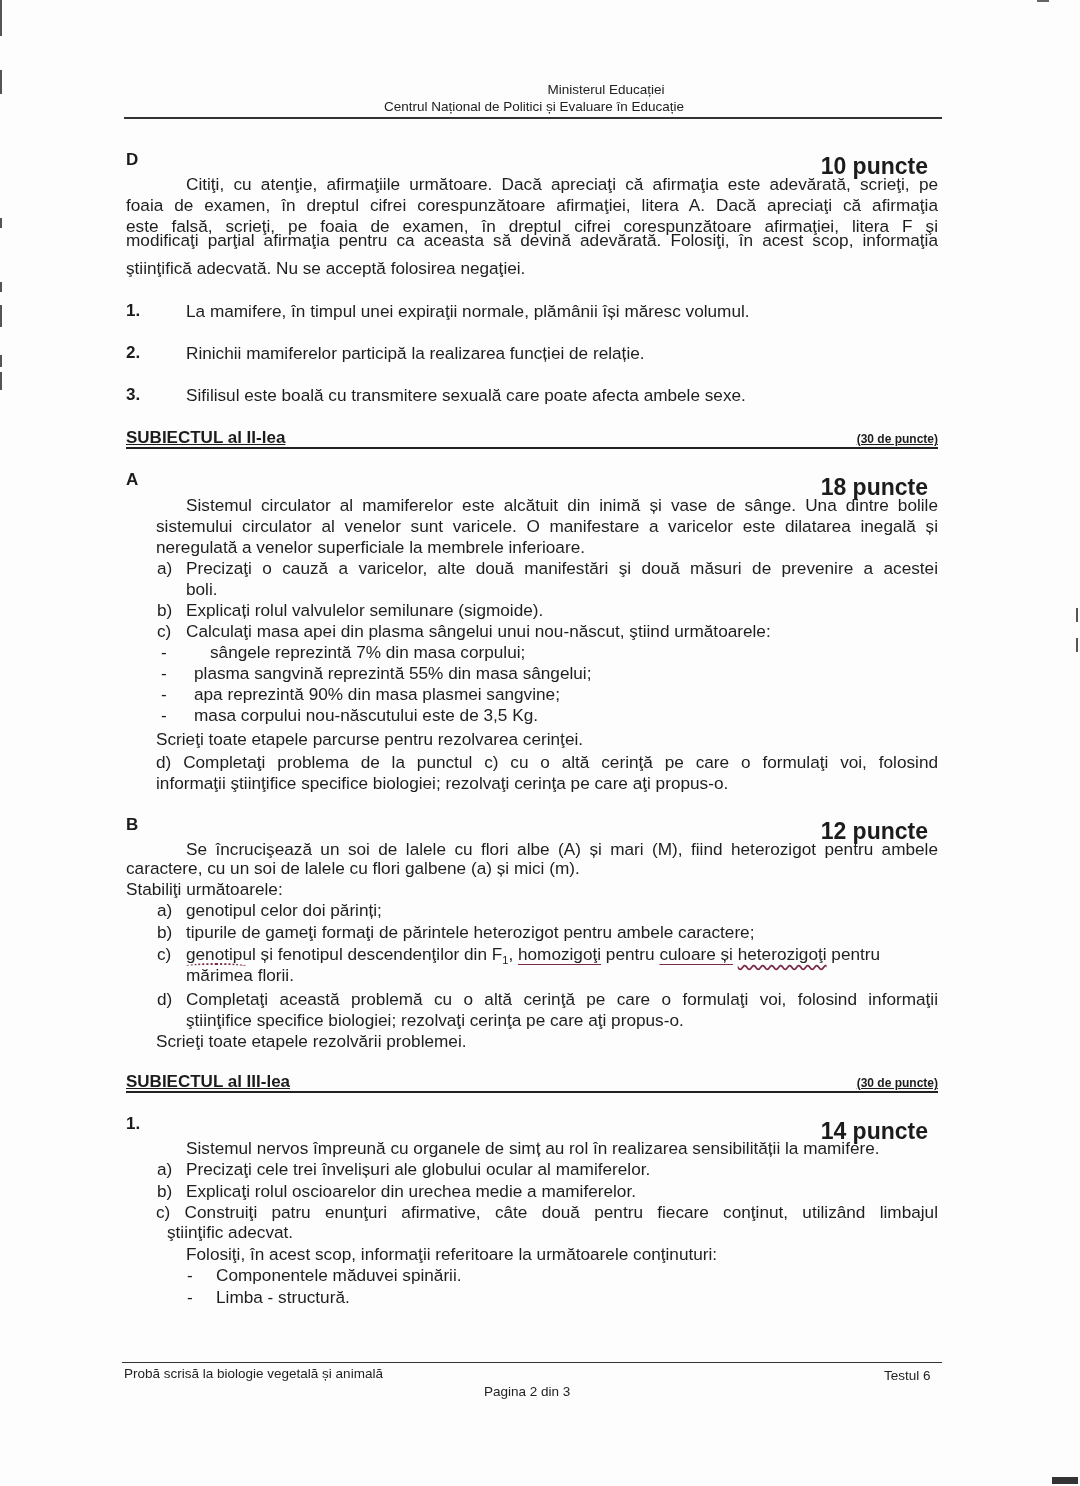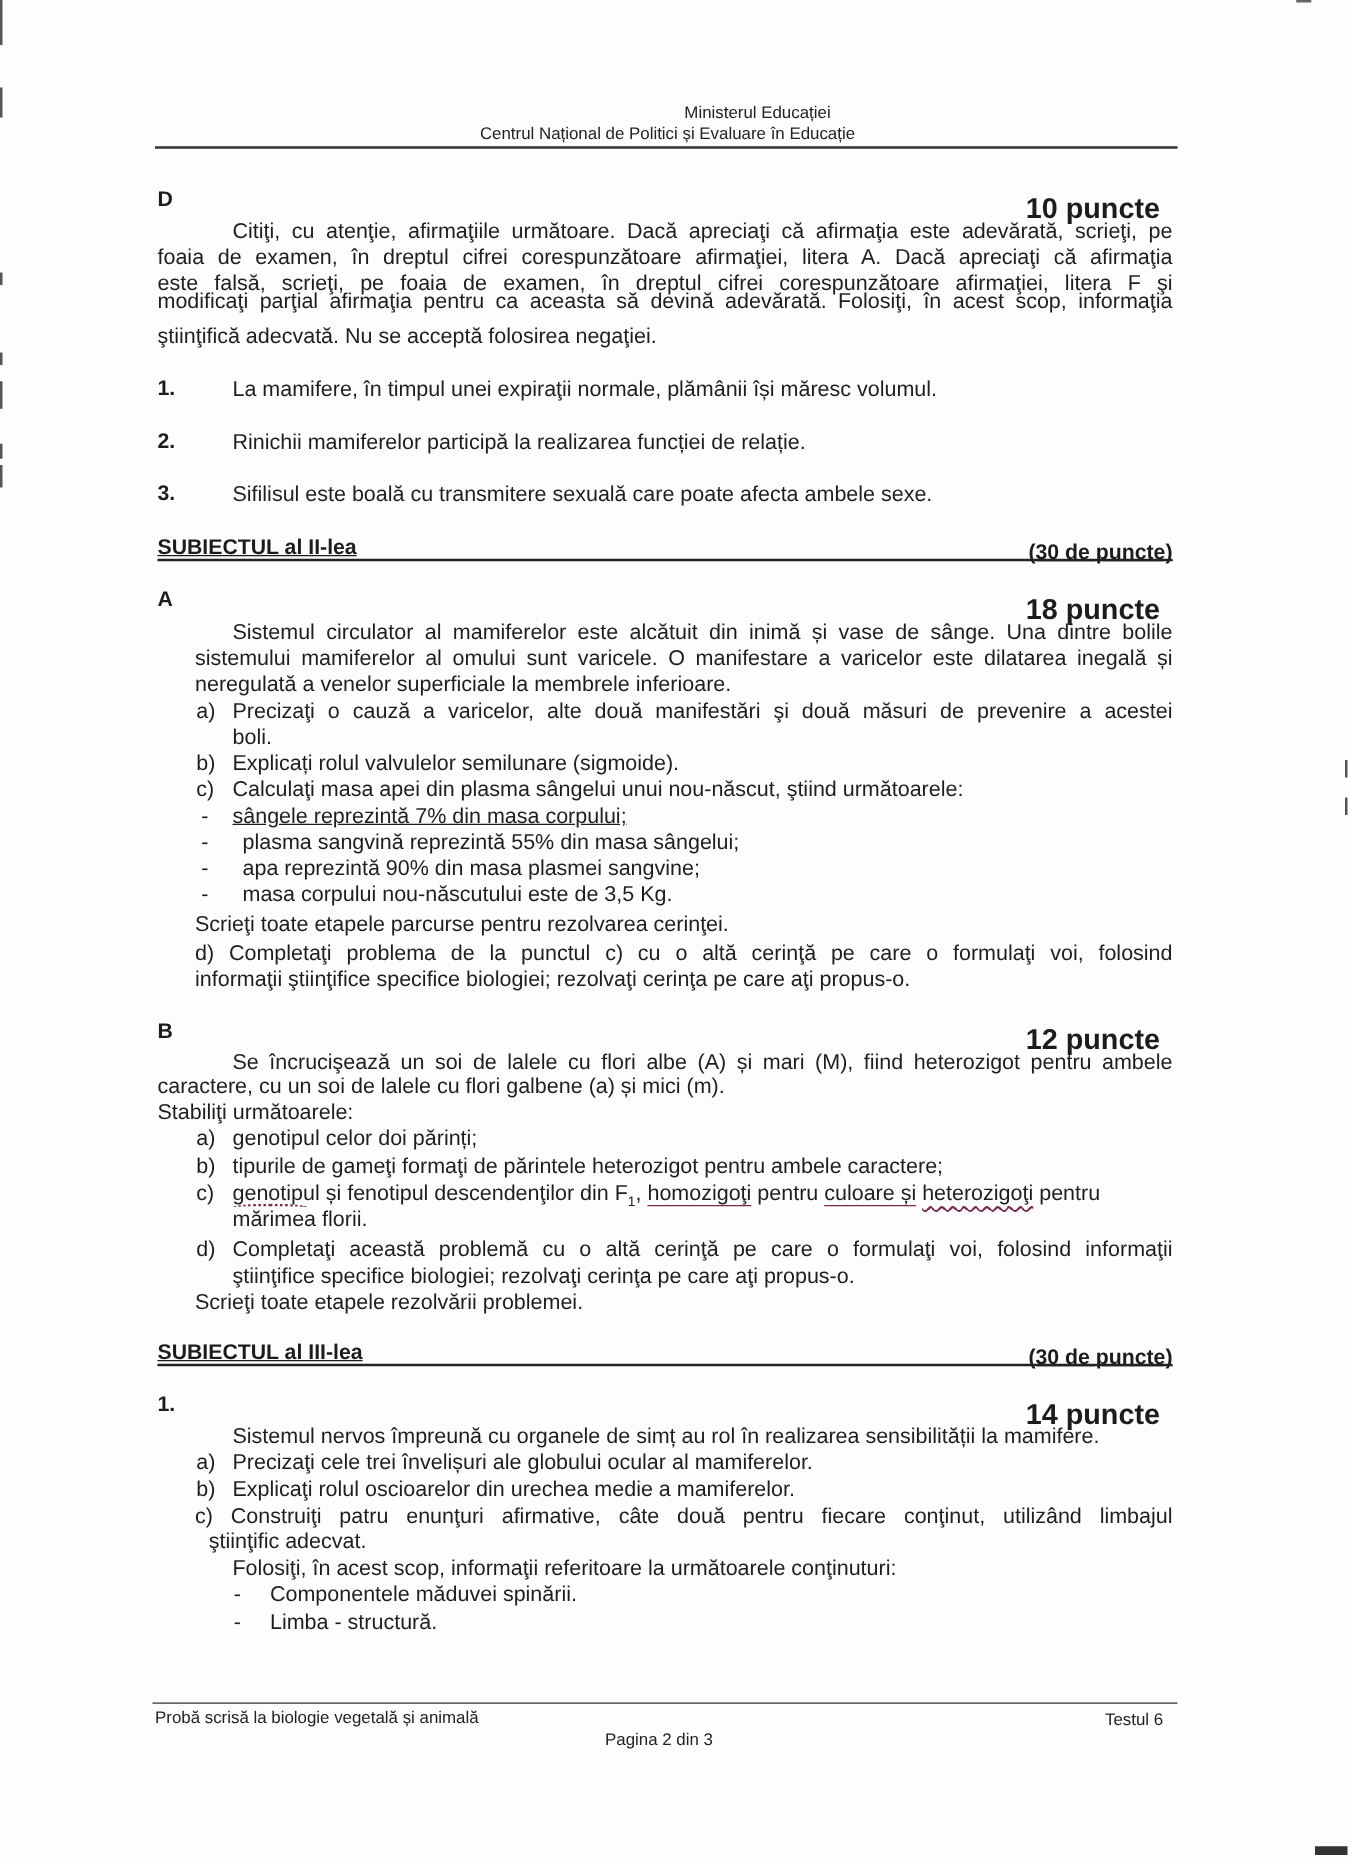--- a/index.html
+++ b/index.html
@@ -8,21 +8,21 @@
     background: #fdfdfd; color: #1c1c1c;
     font-family: "Liberation Sans", sans-serif;
   }
   .abs { position: absolute; }
   .edge-mark { position: absolute; background: #555; width: 2px; }
   .hdr { position: absolute; left: 0; width: 1080px; text-align: center; font-size: 13.5px; line-height: 16px; color: #222; }
   .hrule { position: absolute; left: 124px; width: 818px; height: 1.5px; background: #333; }
   .line { position: absolute; font-size: 17.2px; line-height: 21px; white-space: nowrap; color: #1e1e1e; }
   .just { position: absolute; font-size: 17.2px; line-height: 21px; text-align: justify; text-align-last: justify; white-space: normal; color: #1e1e1e; }
   .sec-title { position: absolute; left: 126px; font-weight: bold; font-size: 17px; text-decoration: underline; }
-  .sec-pts { position: absolute; right: 142px; font-weight: bold; font-size: 17px; text-decoration: underline; }
+  .sec-pts { position: absolute; right: 142px; font-weight: bold; font-size: 12px; text-decoration: underline; }
   .sec-rule { position: absolute; left: 126px; width: 812px; height: 2px; background: #222; }
   .letter { position: absolute; font-weight: bold; font-size: 17px; }
   .pts { position: absolute; right: 152px; font-weight: bold; font-size: 23px; }
   .num { position: absolute; font-weight: bold; font-size: 17px; }
   .footer-text { position: absolute; font-size: 13.5px; color: #222; }
   .wavy { text-decoration: underline wavy #7a2a4a; text-underline-offset: 4px; }
   .uline { text-decoration: underline #7a2a4a; text-underline-offset: 4px; }
   sub { font-size: 11px; }
 </style>
 </head>
@@ -59,35 +59,35 @@
 <div class="num" style="left:126px;top:385px;">3.</div>
 <div class="line" style="left:186px;top:385px;">Sifilisul este boală cu transmitere sexuală care poate afecta ambele sexe.</div>
 
 <div class="sec-title" style="top:428px;">SUBIECTUL al II-lea</div>
 <div class="sec-pts" style="top:432px;">(30 de puncte)</div>
 <div class="sec-rule" style="top:447px;"></div>
 
 <div class="letter" style="left:126px;top:470px;">A</div>
 <div class="pts" style="top:474px;">18 puncte</div>
 <div class="just" style="left:186px;top:495px;width:752px;">Sistemul circulator al mamiferelor este alcătuit din inimă și vase de sânge. Una dintre bolile</div>
-<div class="just" style="left:156px;top:516px;width:782px;">sistemului mamiferelor al omului sunt varicele. O manifestare a varicelor este dilatarea inegală și</div>
+<div class="just" style="left:156px;top:516px;width:782px;">sistemului circulator al venelor sunt varicele. O manifestare a varicelor este dilatarea inegală și</div>
 <div class="line" style="left:156px;top:537px;">neregulată a venelor superficiale la membrele inferioare.</div>
 
 <div class="line" style="left:157px;top:558px;">a)</div>
 <div class="just" style="left:186px;top:558px;width:752px;">Precizaţi o cauză a varicelor, alte două manifestări şi două măsuri de prevenire a acestei</div>
 <div class="line" style="left:186px;top:579px;">boli.</div>
 
 <div class="line" style="left:157px;top:600px;">b)</div>
 <div class="line" style="left:186px;top:600px;">Explicați rolul valvulelor semilunare (sigmoide).</div>
 
 <div class="line" style="left:157px;top:621px;">c)</div>
 <div class="line" style="left:186px;top:621px;">Calculaţi masa apei din plasma sângelui unui nou-născut, ştiind următoarele:</div>
 
 <div class="line" style="left:161px;top:642px;">-</div>
-<div class="line" style="left:186px;top:642px;text-decoration:underline;">sângele reprezintă 7% din masa corpului;</div>
+<div class="line" style="left:210px;top:642px;">sângele reprezintă 7% din masa corpului;</div>
 <div class="line" style="left:161px;top:663px;">-</div>
 <div class="line" style="left:194px;top:663px;">plasma sangvină reprezintă 55% din masa sângelui;</div>
 <div class="line" style="left:161px;top:684px;">-</div>
 <div class="line" style="left:194px;top:684px;">apa reprezintă 90% din masa plasmei sangvine;</div>
 <div class="line" style="left:161px;top:705px;">-</div>
 <div class="line" style="left:194px;top:705px;">masa corpului nou-născutului este de 3,5 Kg.</div>
 
 <div class="line" style="left:156px;top:729px;">Scrieţi toate etapele parcurse pentru rezolvarea cerinţei.</div>
 <div class="just" style="left:156px;top:752px;width:782px;">d) Completaţi problema de la punctul c) cu o altă cerinţă pe care o formulaţi voi, folosind</div>
 <div class="line" style="left:156px;top:773px;">informaţii ştiinţifice specifice biologiei; rezolvaţi cerinţa pe care aţi propus-o.</div>

